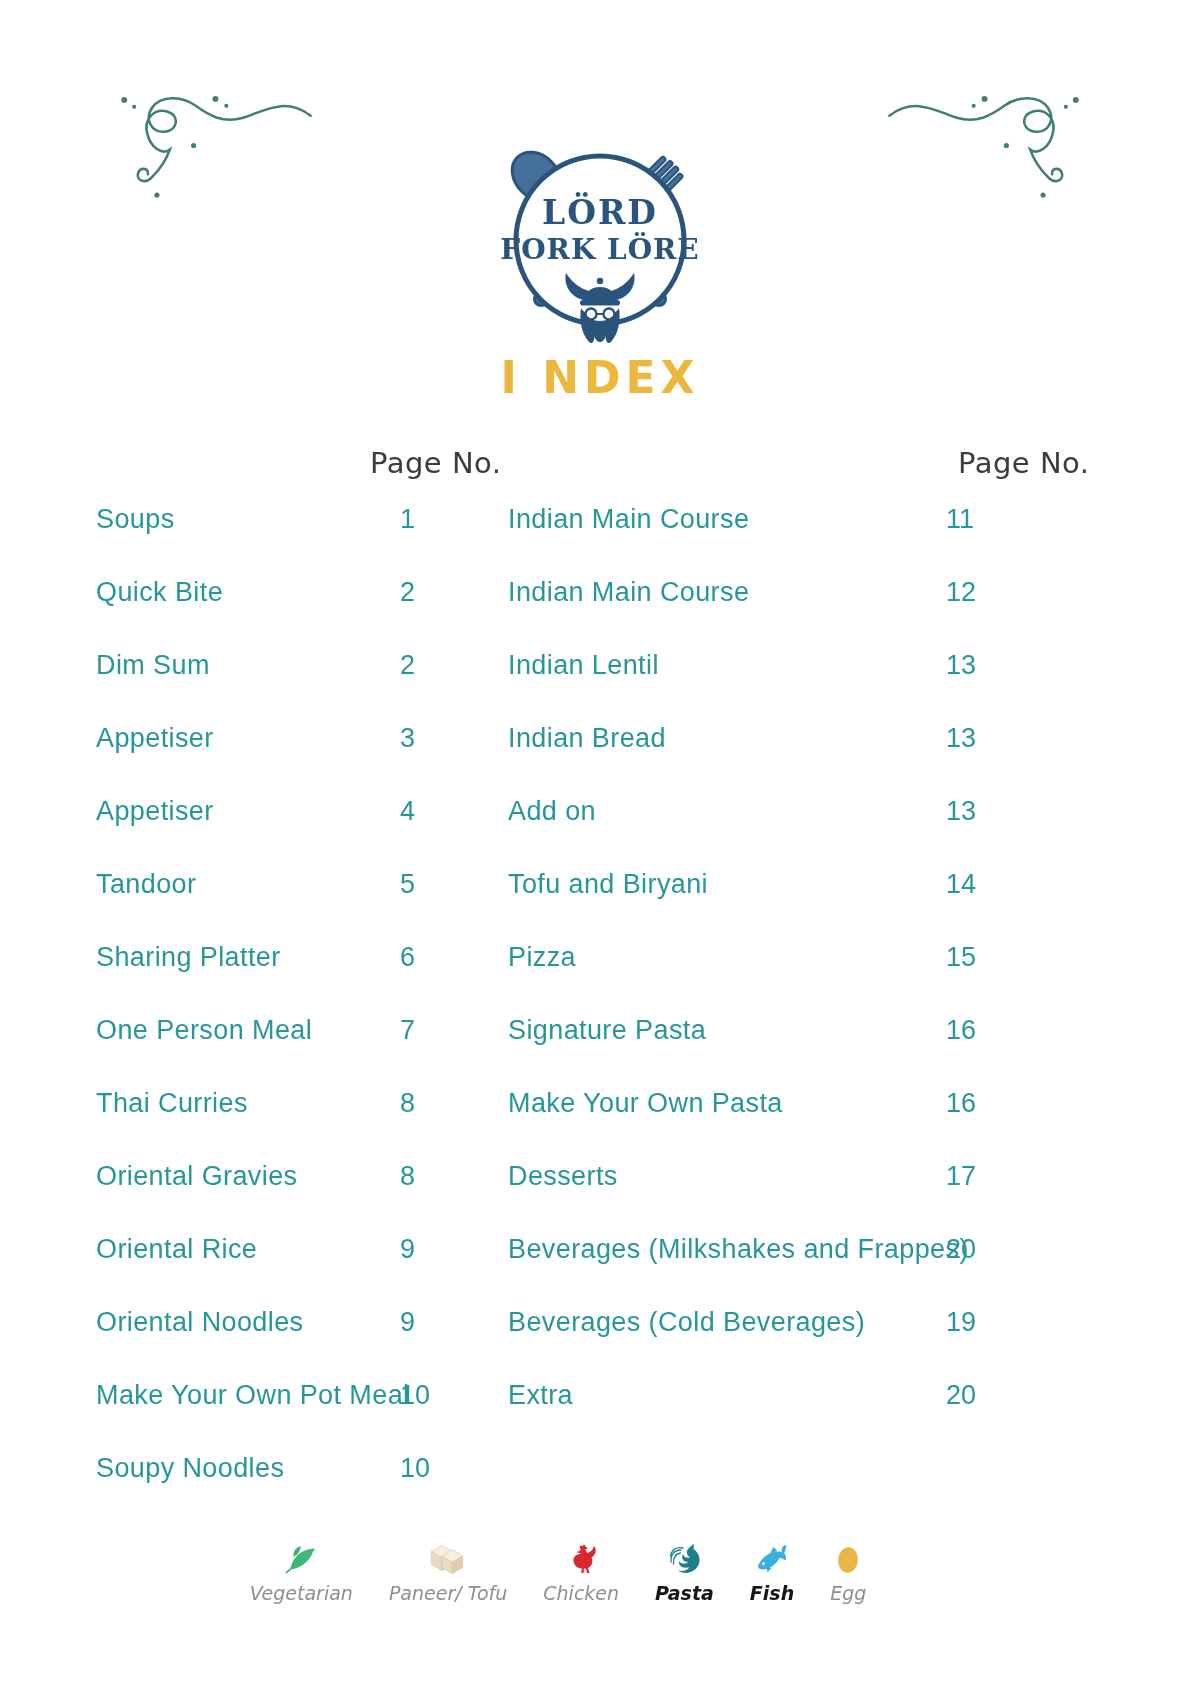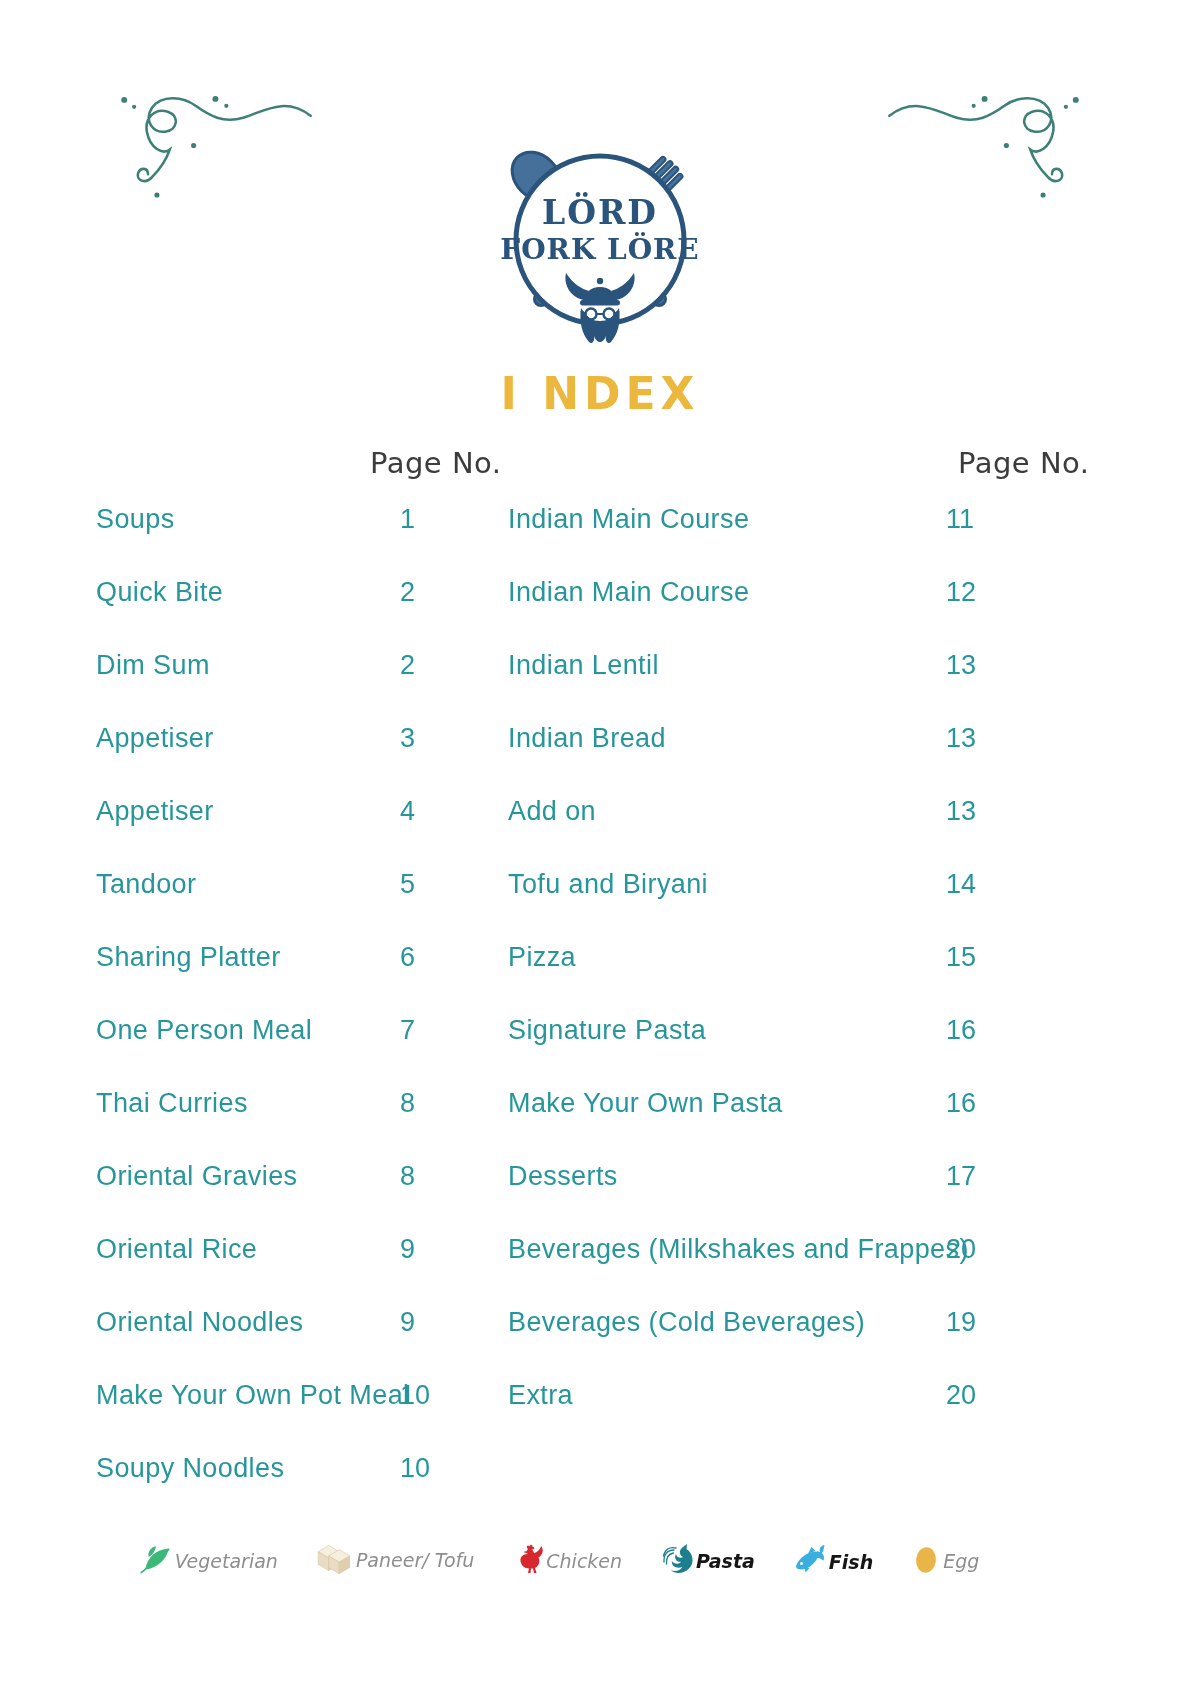--- a/index.html
+++ b/index.html
@@ -8,21 +8,21 @@
     background:#ffffff; overflow:hidden;
     font-family:"Liberation Sans", sans-serif;
   }
   .flourish { position:absolute; top:86px; width:214px; height:114px; }
   .flourish.left  { left:100px; }
   .flourish.right { left:886px; transform:scaleX(-1); }
 
   .logo { position:absolute; left:490px; top:128px; width:220px; height:228px; }
 
   .index-title {
-    position:absolute; top:368px; left:0; width:1200px; text-align:center;
+    position:absolute; top:352px; left:0; width:1200px; text-align:center;
     font-family:"DejaVu Sans", sans-serif;
     font-size:44px; font-weight:600; letter-spacing:5px; color:#ecb73d;
   }
 
   .pageno {
     position:absolute; top:446px;
     font-family:"DejaVu Sans", sans-serif;
     font-size:29px; color:#3c3c3c; letter-spacing:0.5px;
   }
   .pageno.left  { left:370px; }
@@ -38,21 +38,21 @@
   .row .page {
     position:absolute; top:0; font-size:27px; color:#27969b;
   }
   .col.left  .row .page { left:304px; }
   .col.right .row .page { left:438px; }
 
   .legend {
     position:absolute; top:1538px; left:0; width:1116px;
     display:flex; justify-content:center; align-items:flex-end; gap:36px;
   }
-  .legend-item { display:flex; flex-direction:row; align-items:center;text-align:right; }
+  .legend-item { display:flex; flex-direction:column; align-items:center;text-align:right; }
   .legend-item svg { display:block; }
   .legend-label {
     font-family:"DejaVu Sans", sans-serif;
     font-style:italic; font-size:19px; color:#8e8e8e; margin-top:4px;
     white-space:nowrap;
   }
   .legend-item.em .legend-label { color:#161616; font-weight:bold; }
 </style>
 </head>
 <body>

